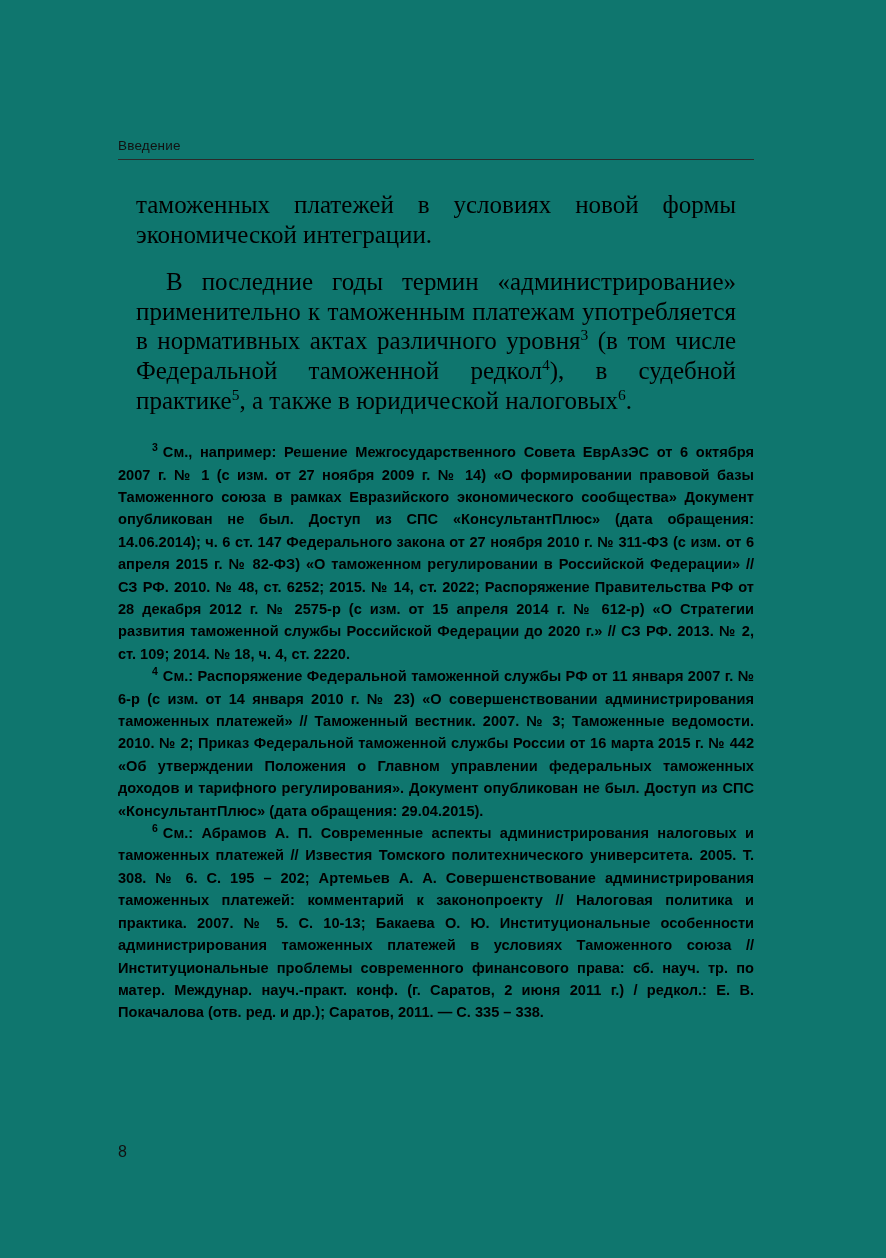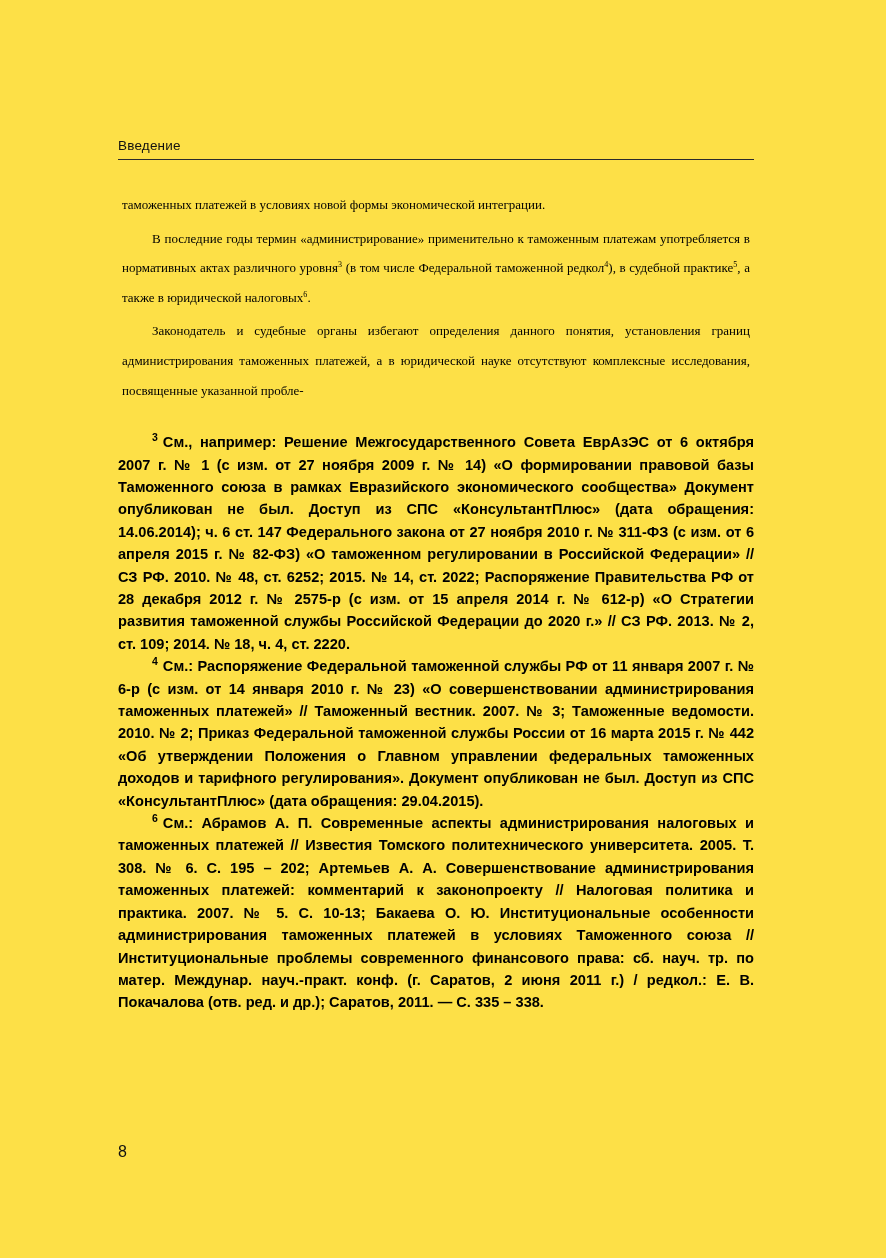--- a/index.html
+++ b/index.html
@@ -14,21 +14,21 @@
     font-family: "Liberation Serif", serif;
     color: #000000;
     overflow: hidden;
   }
   .page {
     position: absolute;
     left: 0;
     top: 0;
     width: 886px;
     height: 1258px;
-    background: #fde047;
+    background: #0f766e;
   }
   .content {
     position: absolute;
     left: 118px;
     top: 138px;
     width: 636px;
   }
   .running-head {
     font-family: "Liberation Sans", sans-serif;
     font-size: 13.5px;
@@ -36,22 +36,22 @@
     color: #111111;
     padding-bottom: 6px;
   }
   .rule {
     border-bottom: 1px solid #2b2b2b;
     width: 100%;
     height: 0;
     margin-bottom: 30px;
   }
   .body-text p {
-    margin: 4px;
-    font-size: 13px;
+    margin: 18px;
+    font-size: 25px;
     line-height: 29.6px;
     text-align: justify;
     text-justify: inter-word;
     hyphens: manual;
   }
   .body-text p.indent {
     text-indent: 30px;
   }
   .body-text sup {
     font-size: 0.62em;
@@ -96,21 +96,20 @@
   <div class="content">
 
     <div class="running-head">Введение</div>
     <div class="rule"></div>
 
     <div class="body-text">
       <p>таможенных платежей в условиях новой формы экономической интеграции.</p>
       <p class="indent">
         <span>В последние годы термин «администрирование» применительно к таможенным платежам употребляется в нормативных актах различного уровня</span><sup>3</sup><span> (в том числе Федеральной таможенной редкол</span><sup>4</sup><span>), в судебной практике</span><sup>5</sup><span>, а также в юридической налоговых</span><sup>6</sup><span>.</span>
       </p>
-      <p class="indent">Законодатель и судебные органы избегают определения данного понятия, установления границ администрирования таможенных платежей, а в юридической науке отсутствуют комплексные исследования, посвященные указанной пробле-</p>
     </div>
 
     <div class="notes">
       <p class="note"><sup class="marker">3</sup><span>См., например: Решение Межгосударственного Совета ЕврАзЭС от 6 октября 2007 г. № 1 (с изм. от 27 ноября 2009 г. № 14) «О формировании правовой базы Таможенного союза в рамках Евразийского экономического сообщества» Документ опубликован не был. Доступ из СПС «КонсультантПлюс» (дата обращения: 14.06.2014); ч. 6 ст. 147 Федерального закона от 27 ноября 2010 г. № 311-ФЗ (с изм. от 6 апреля 2015 г. № 82-ФЗ) «О таможенном регулировании в Российской Федерации» // СЗ РФ. 2010. № 48, ст. 6252; 2015. № 14, ст. 2022; Распоряжение Правительства РФ от 28 декабря 2012 г. № 2575-р (с изм. от 15 апреля 2014 г. № 612-р) «О Стратегии развития таможенной службы Российской Федерации до 2020 г.» // СЗ РФ. 2013. № 2, ст. 109; 2014. № 18, ч. 4, ст. 2220.</span></p>
       <p class="note"><sup class="marker">4</sup><span>См.: Распоряжение Федеральной таможенной службы РФ от 11 января 2007 г. № 6-р (с изм. от 14 января 2010 г. № 23) «О совершенствовании администрирования таможенных платежей» // Таможенный вестник. 2007. № 3; Таможенные ведомости. 2010. № 2; Приказ Федеральной таможенной службы России от 16 марта 2015 г. № 442 «Об утверждении Положения о Главном управлении федеральных таможенных доходов и тарифного регулирования». Документ опубликован не был. Доступ из СПС «КонсультантПлюс» (дата обращения: 29.04.2015).</span></p>
       <p class="note"><sup class="marker">6</sup><span>См.: Абрамов А. П. Современные аспекты администрирования налоговых и таможенных платежей // Известия Томского политехнического университета. 2005. Т. 308. № 6. С. 195 – 202; Артемьев А. А. Совершенствование администрирования таможенных платежей: комментарий к законопроекту // Налоговая политика и практика. 2007. № 5. С. 10-13; Бакаева О. Ю. Институциональные особенности администрирования таможенных платежей в условиях Таможенного союза // Институциональные проблемы современного финансового права: сб. науч. тр. по матер. Междунар. науч.-практ. конф. (г. Саратов, 2 июня 2011 г.) / редкол.: Е. В. Покачалова (отв. ред. и др.); Саратов, 2011. — С. 335 – 338.</span></p>
     </div>
 
   </div>
 

